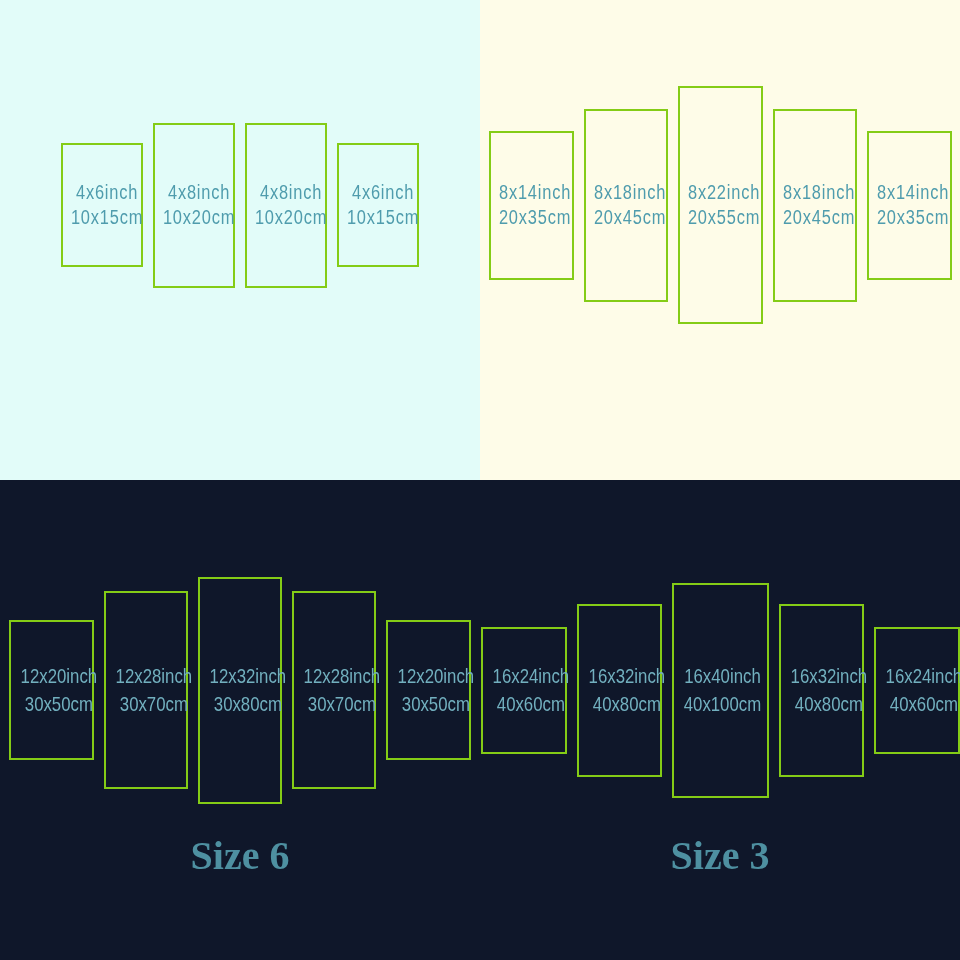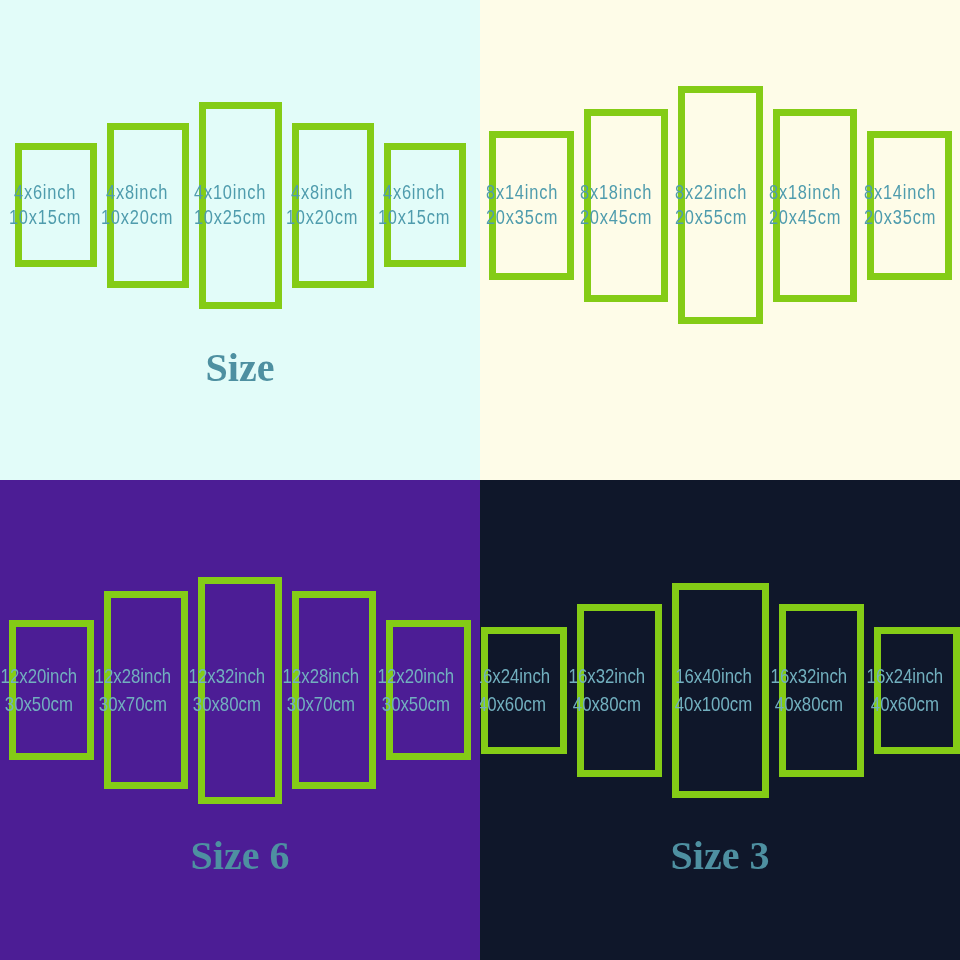--- a/index.html
+++ b/index.html
@@ -16,44 +16,44 @@
     grid-template-rows: 480px 480px;
     width: 960px;
     height: 960px;
   }
   .quad {
     position: relative;
     overflow: hidden;
   }
   .q0 { background: #e2fcf9; }
   .q1 { background: #fefce8; padding-left: 36px; }
-  .q2 { background: #4c1d95; }
+  .q2 { background: #0f172a; }
   .q3 { background: #0f172a; }
 
   .panels {
     position: absolute;
     top: 0;
     left: 0;
     width: 100%;
     display: flex;
     align-items: center;
     justify-content: center;
     gap: 10px;
   }
   .q-top .panels    { height: 410px; }
   .q-bottom .panels { height: 420px; }
 
   .panel {
-    border: 7px solid #84cc16;
+    border: 2px solid #84cc16;
     box-sizing: border-box;
     background: transparent;
     flex: 0 0 auto;
     display: flex;
     align-items: center;
-    justify-content: flex-end;
+    justify-content: flex-start;
   }
   .ptext {
     text-align: center;
     white-space: nowrap;
   }
   .q-top .ptext {
     color: #4f9cad;
     font-size: 20px;
     line-height: 25px;
     letter-spacing: 1px;
@@ -94,40 +94,33 @@
           <div>4x6inch</div>
           <div>10x15cm</div>
         </div>
       </div>
       <div class="panel" style="width: 82px; height: 165px;">
         <div class="ptext">
           <div>4x8inch</div>
           <div>10x20cm</div>
         </div>
       </div>
-      <div class="panel" style="width: 83px; height: 207px;">
-        <div class="ptext">
-          <div>4x10inch</div>
-          <div>10x25cm</div>
-        </div>
-      </div>
       <div class="panel" style="width: 82px; height: 165px;">
         <div class="ptext">
           <div>4x8inch</div>
           <div>10x20cm</div>
         </div>
       </div>
       <div class="panel" style="width: 82px; height: 124px;">
         <div class="ptext">
           <div>4x6inch</div>
           <div>10x15cm</div>
         </div>
       </div>
     </div>
-    <h2 class="title">Size</h2>
   </section>
 
   <section class="quad q1 q-top">
     <div class="panels">
       <div class="panel" style="width: 85px; height: 149px;">
         <div class="ptext">
           <div>8x14inch</div>
           <div>20x35cm</div>
         </div>
       </div>

